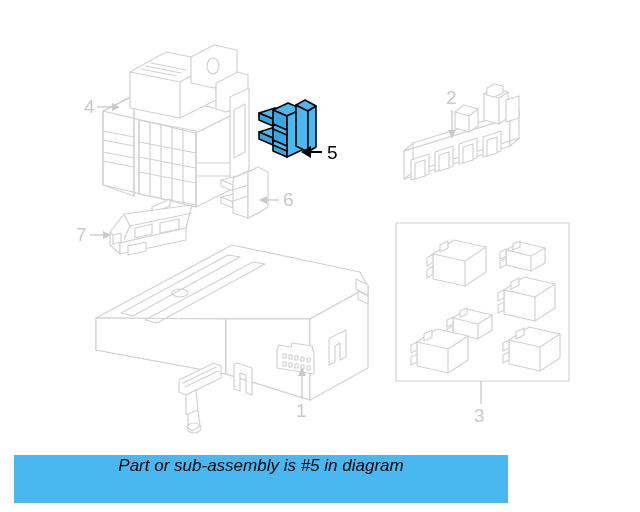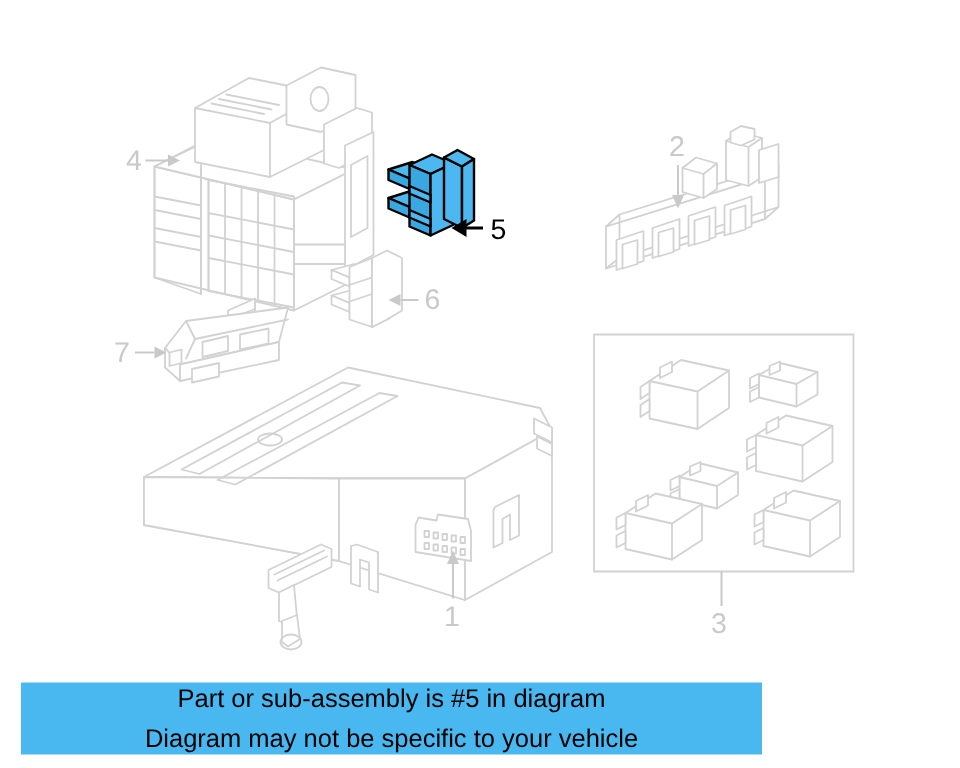--- a/index.html
+++ b/index.html
@@ -38,22 +38,23 @@
   #notice-banner {
     position: absolute;
     left: 14px;
     top: 455px;
     width: 494px;
     height: 48px;
     background: #4ab8f0;
     display: flex;
     flex-direction: column;
     align-items: center;
-    justify-content: space-between;
+    justify-content: flex-start;
     box-sizing: border-box;
+    font-style: italic;
   }
   #notice-banner .banner-line {
     color: #000000;
     font-family: "Liberation Sans", sans-serif;
     font-size: 17px;
     line-height: 21px;
     text-align: center;
     white-space: nowrap;
   }
 </style>
@@ -341,14 +342,13 @@
   <g>
     <text class="callout-num" x="296" y="417">1</text>
     <line class="arw" x1="302" y1="399" x2="302" y2="376"></line>
     <polygon class="arwh" points="298,376 302,367 306,376"></polygon>
   </g>
 
 </svg>
 
 <div id="notice-banner">
   <div class="banner-line">Part or sub-assembly is #5 in diagram</div>
-  <div class="banner-line">Diagram may not be specific to your vehicle</div>
 </div>
 
 </body></html>

